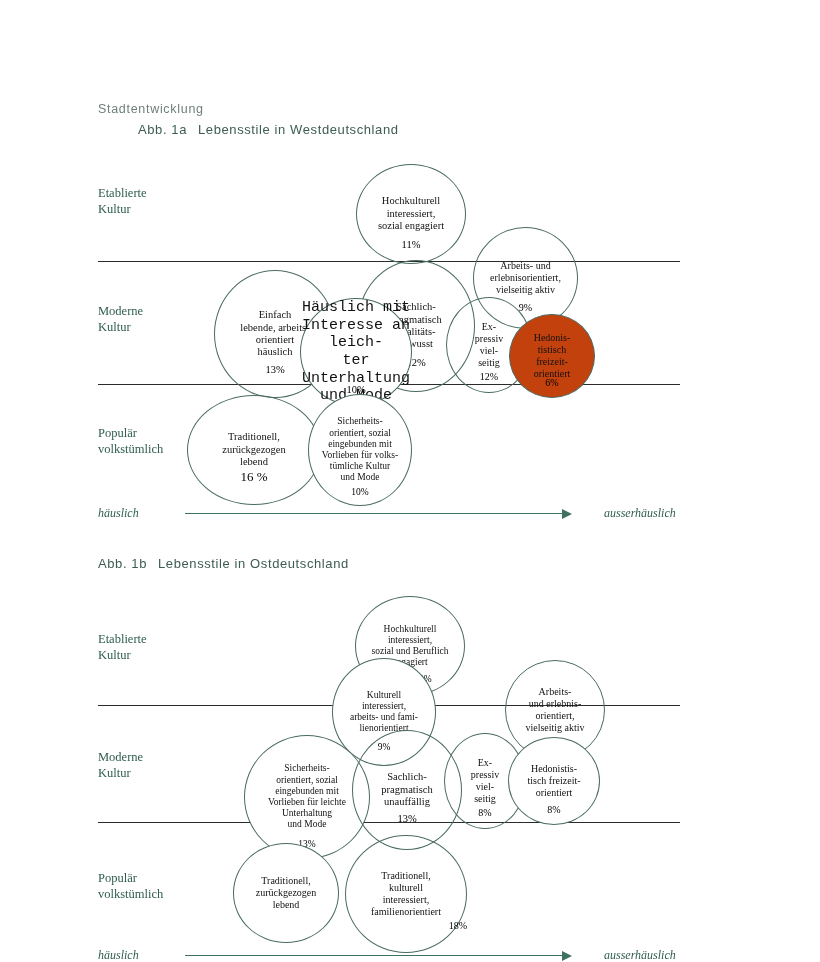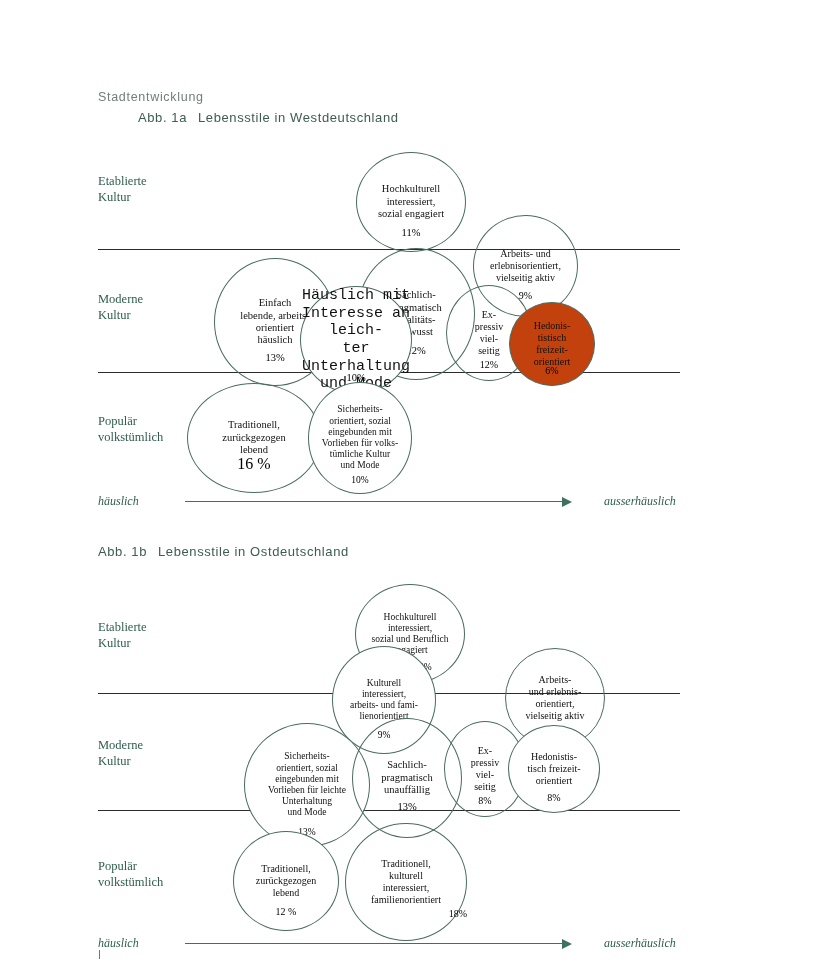--- a/index.html
+++ b/index.html
@@ -3,21 +3,21 @@
 <meta charset="utf-8">
 <style>
   html,body{margin:0;padding:0;}
   body{
     width:820px;height:962px;
     background:#ffffff;
     font-family:"Liberation Serif", serif;
     position:relative;
     overflow:hidden;
   }
-  .page{position:absolute;left:0;top:0;width:820px;height:938px;}
+  .page{position:absolute;left:0;top:12px;width:820px;height:938px;}
 
   
   .kicker{
     position:absolute;
     font-family:"Liberation Sans", sans-serif;
     font-size:12.5px;
     letter-spacing:.7px;
     color:#6f7f79;
     white-space:nowrap;
   }
@@ -192,21 +192,21 @@
     <div class="bubble" style="left:509px;top:302px;width:86px;height:84px;border:none;pointer-events:none;">
       <span class="pct" style="font-size:10px;position:absolute;bottom:10px;left:0;right:0;text-align:center;">6%</span>
     </div>
 
     <div class="bubble" style="left:187px;top:383px;width:134px;height:110px;">
       <span class="txt" style="font-size:10.5px;">Traditionell,
 zurückgezogen
 lebend</span>
     </div>
     <div class="bubble" style="left:187px;top:383px;width:134px;height:110px;border:none;pointer-events:none;">
-      <span class="pct" style="font-size:16px;position:absolute;bottom:20px;left:0;right:0;text-align:center;">16 %</span>
+      <span class="pct" style="font-size:13px;position:absolute;bottom:20px;left:0;right:0;text-align:center;">16 %</span>
     </div>
 
     <div class="bubble" style="left:308px;top:382px;width:104px;height:112px;background:#fff;">
       <span class="txt" style="font-size:9.5px;">Sicherheits-
 orientiert, sozial
 eingebunden mit
 Vorlieben für volks-
 tümliche Kultur
 und Mode</span>
     </div>
@@ -306,23 +306,20 @@
     </div>
     <div class="bubble" style="left:508px;top:725px;width:92px;height:88px;border:none;pointer-events:none;">
       <span class="pct" style="font-size:10px;position:absolute;bottom:10px;left:0;right:0;text-align:center;">8%</span>
     </div>
 
     <div class="bubble" style="left:233px;top:831px;width:106px;height:100px;background:#fff;">
       <span class="txt" style="font-size:10px;">Traditionell,
 zurückgezogen
 lebend</span>
     </div>
-    <div class="bubble" style="left:233px;top:831px;width:106px;height:100px;border:none;pointer-events:none;">
-      <span class="pct" style="font-size:10px;position:absolute;bottom:14px;left:0;right:0;text-align:center;">12 %</span>
-    </div>
 
     <div class="bubble" style="left:345px;top:823px;width:122px;height:118px;">
       <span class="txt" style="font-size:10px;">Traditionell,
 kulturell
 interessiert,
 familienorientiert</span>
     </div>
     <div class="bubble" style="left:345px;top:823px;width:122px;height:118px;border:none;pointer-events:none;">
       <span class="pct" style="font-size:10px;position:absolute;bottom:22px;left:0;right:0;text-align:right;">18%</span>
     </div>

